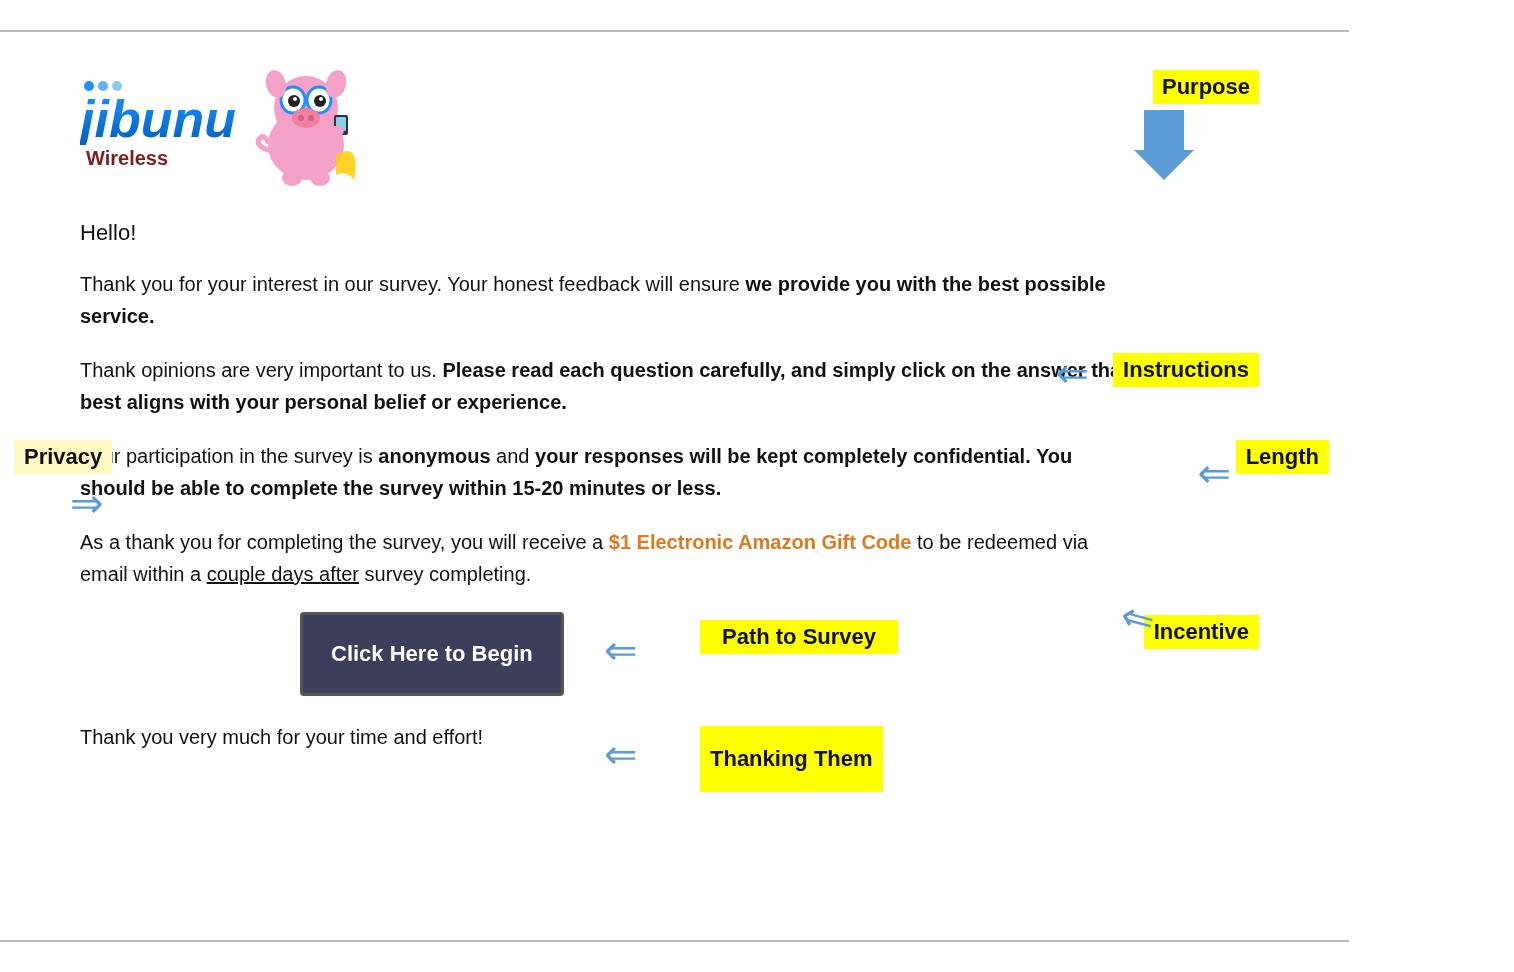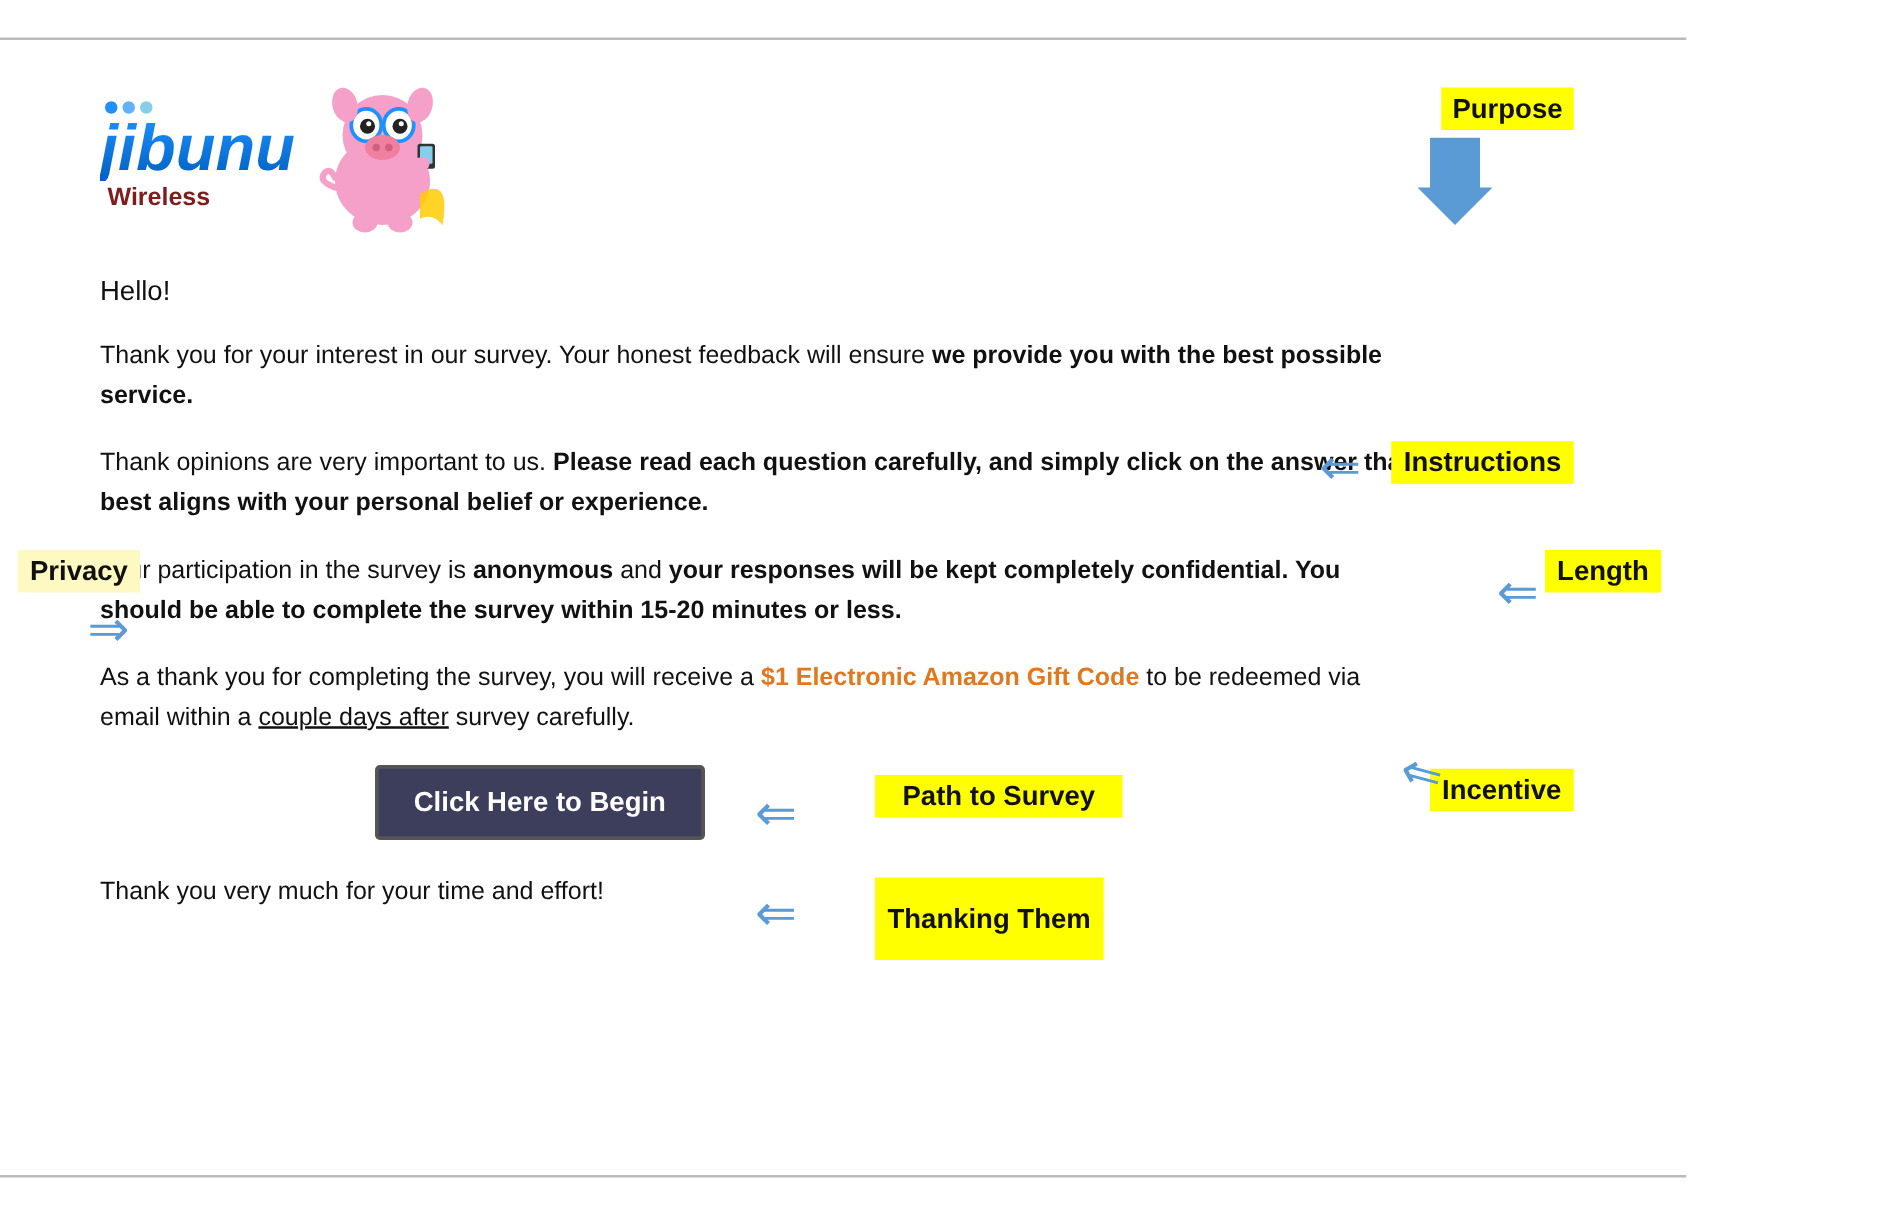--- a/index.html
+++ b/index.html
@@ -242,21 +242,21 @@
       align-items: center;
       margin-bottom: 30px;
       margin-top: 10px;
       position: relative;
     }
 
     .begin-button {
       background: #3d3d5c;
       color: #fff;
       border: 3px solid #555;
-      padding: 14px 28px;
+      padding: 26px 28px;
       font-size: 22px;
       font-weight: bold;
       font-family: Arial, sans-serif;
       cursor: pointer;
       border-radius: 4px;
       margin-left: 220px;
     }
 
     
     .path-label {
@@ -390,21 +390,21 @@
 
       <p class="para">
         <span>Thank opinions are very important to us. </span><span class="bold">Please read each question carefully, and simply click on the answer that best aligns with your personal belief or experience.</span>
       </p>
 
       <p class="para">
         <span>Your participation in the survey is </span><span class="bold">anonymous</span><span> and </span><span class="bold">your responses will be kept completely confidential. You should be able to complete the survey within 15-20 minutes or less.</span>
       </p>
 
       <p class="para">
-        <span>As a thank you for completing the survey, you will receive a </span><span class="orange-text">$1 Electronic Amazon Gift Code</span><span> to be redeemed via email within a </span><span class="underline">couple days after</span><span> survey carefully.</span>
+        <span>As a thank you for completing the survey, you will receive a </span><span class="orange-text">$1 Electronic Amazon Gift Code</span><span> to be redeemed via email within a </span><span class="underline">couple days after</span><span> survey completing.</span>
       </p>
 
       <div class="button-row">
         <button class="begin-button">Click Here to Begin</button>
         <span class="path-arrow">⇐</span>
         <div class="path-label">Path to Survey</div>
       </div>
 
       <div class="thanking-row">
         <span class="thank-text">Thank you very much for your time and effort!</span>

